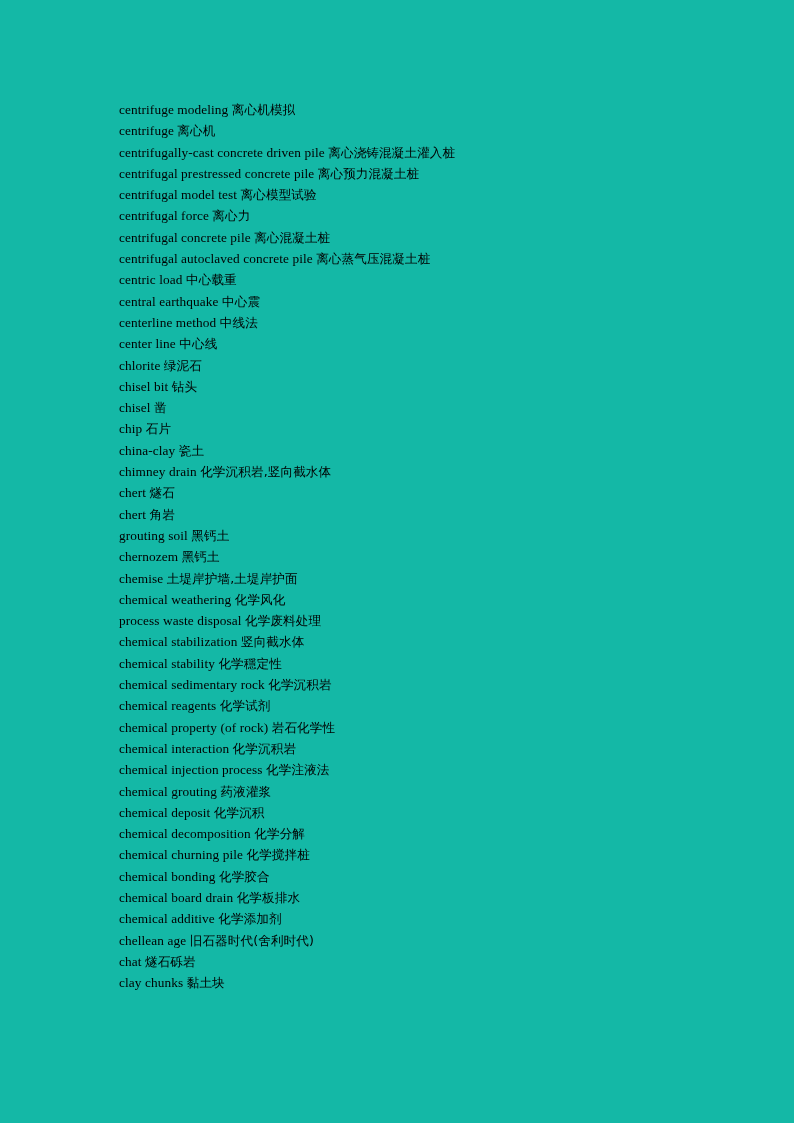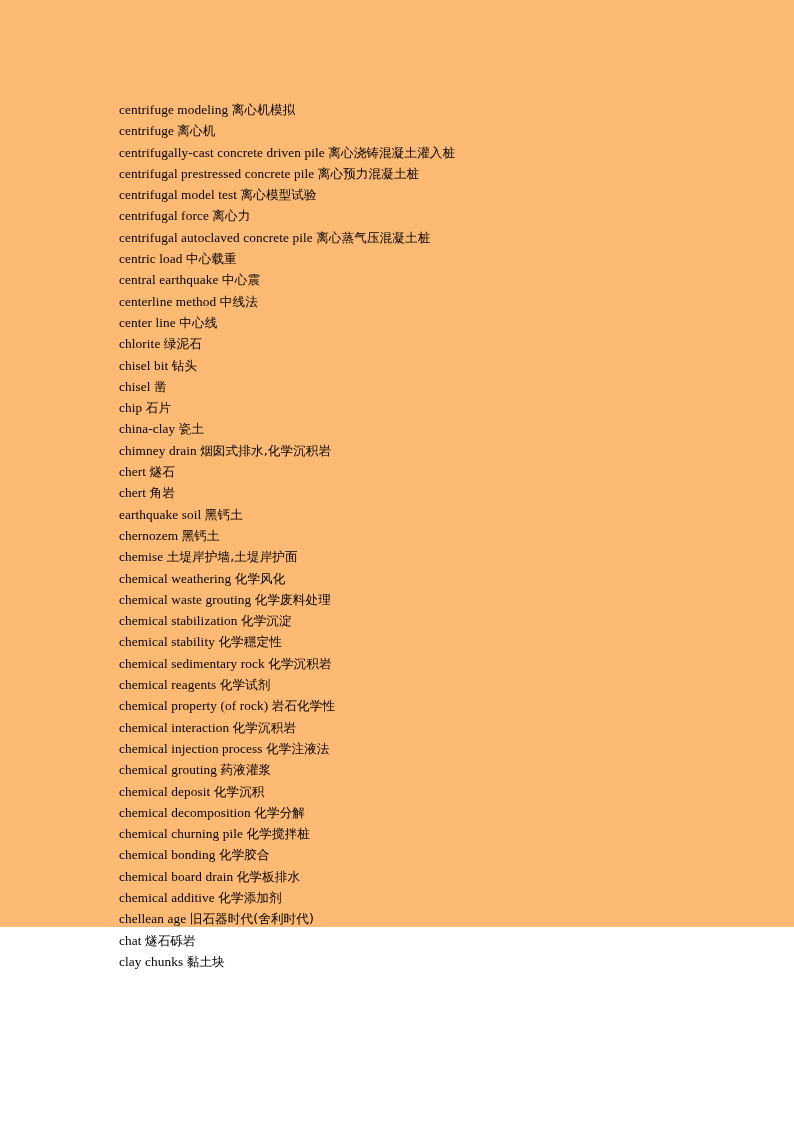--- a/index.html
+++ b/index.html
@@ -10,22 +10,22 @@
   body {
     width: 794px;
     height: 1123px;
     font-family: "Liberation Serif", "DejaVu Serif", serif;
     color: #000000;
     overflow: hidden;
   }
   .page {
     position: relative;
     width: 794px;
-    height: 927px;
-    background: #fdba74;
+    height: 1123px;
+    background: #14b8a6;
     box-sizing: border-box;
   }
   .glossary {
     position: absolute;
     left: 119px;
     top: 99px;
     width: 600px;
   }
   .entry {
     font-size: 13.3px;
@@ -46,39 +46,40 @@
 <body>
 
 <div class="page">
   <div class="glossary">
       <div class="entry"><span class="term">centrifuge modeling</span> <span class="gloss">离心机模拟</span></div>
       <div class="entry"><span class="term">centrifuge</span> <span class="gloss">离心机</span></div>
       <div class="entry"><span class="term">centrifugally-cast concrete driven pile</span> <span class="gloss">离心浇铸混凝土灌入桩</span></div>
       <div class="entry"><span class="term">centrifugal prestressed concrete pile</span> <span class="gloss">离心预力混凝土桩</span></div>
       <div class="entry"><span class="term">centrifugal model test</span> <span class="gloss">离心模型试验</span></div>
       <div class="entry"><span class="term">centrifugal force</span> <span class="gloss">离心力</span></div>
+      <div class="entry"><span class="term">centrifugal concrete pile</span> <span class="gloss">离心混凝土桩</span></div>
       <div class="entry"><span class="term">centrifugal autoclaved concrete pile</span> <span class="gloss">离心蒸气压混凝土桩</span></div>
       <div class="entry"><span class="term">centric load</span> <span class="gloss">中心载重</span></div>
       <div class="entry"><span class="term">central earthquake</span> <span class="gloss">中心震</span></div>
       <div class="entry"><span class="term">centerline method</span> <span class="gloss">中线法</span></div>
       <div class="entry"><span class="term">center line</span> <span class="gloss">中心线</span></div>
       <div class="entry"><span class="term">chlorite</span> <span class="gloss">绿泥石</span></div>
       <div class="entry"><span class="term">chisel bit</span> <span class="gloss">钻头</span></div>
       <div class="entry"><span class="term">chisel</span> <span class="gloss">凿</span></div>
       <div class="entry"><span class="term">chip</span> <span class="gloss">石片</span></div>
       <div class="entry"><span class="term">china-clay</span> <span class="gloss">瓷土</span></div>
-      <div class="entry"><span class="term">chimney drain</span> <span class="gloss">烟囱式排水,化学沉积岩</span></div>
+      <div class="entry"><span class="term">chimney drain</span> <span class="gloss">化学沉积岩,竖向截水体</span></div>
       <div class="entry"><span class="term">chert</span> <span class="gloss">燧石</span></div>
       <div class="entry"><span class="term">chert</span> <span class="gloss">角岩</span></div>
-      <div class="entry"><span class="term">earthquake soil</span> <span class="gloss">黑钙土</span></div>
+      <div class="entry"><span class="term">grouting soil</span> <span class="gloss">黑钙土</span></div>
       <div class="entry"><span class="term">chernozem</span> <span class="gloss">黑钙土</span></div>
       <div class="entry"><span class="term">chemise</span> <span class="gloss">土堤岸护墙,土堤岸护面</span></div>
       <div class="entry"><span class="term">chemical weathering</span> <span class="gloss">化学风化</span></div>
-      <div class="entry"><span class="term">chemical waste grouting</span> <span class="gloss">化学废料处理</span></div>
-      <div class="entry"><span class="term">chemical stabilization</span> <span class="gloss">化学沉淀</span></div>
+      <div class="entry"><span class="term">process waste disposal</span> <span class="gloss">化学废料处理</span></div>
+      <div class="entry"><span class="term">chemical stabilization</span> <span class="gloss">竖向截水体</span></div>
       <div class="entry"><span class="term">chemical stability</span> <span class="gloss">化学穩定性</span></div>
       <div class="entry"><span class="term">chemical sedimentary rock</span> <span class="gloss">化学沉积岩</span></div>
       <div class="entry"><span class="term">chemical reagents</span> <span class="gloss">化学试剂</span></div>
       <div class="entry"><span class="term">chemical property (of rock)</span> <span class="gloss">岩石化学性</span></div>
       <div class="entry"><span class="term">chemical interaction</span> <span class="gloss">化学沉积岩</span></div>
       <div class="entry"><span class="term">chemical injection process</span> <span class="gloss">化学注液法</span></div>
       <div class="entry"><span class="term">chemical grouting</span> <span class="gloss">药液灌浆</span></div>
       <div class="entry"><span class="term">chemical deposit</span> <span class="gloss">化学沉积</span></div>
       <div class="entry"><span class="term">chemical decomposition</span> <span class="gloss">化学分解</span></div>
       <div class="entry"><span class="term">chemical churning pile</span> <span class="gloss">化学搅拌桩</span></div>

